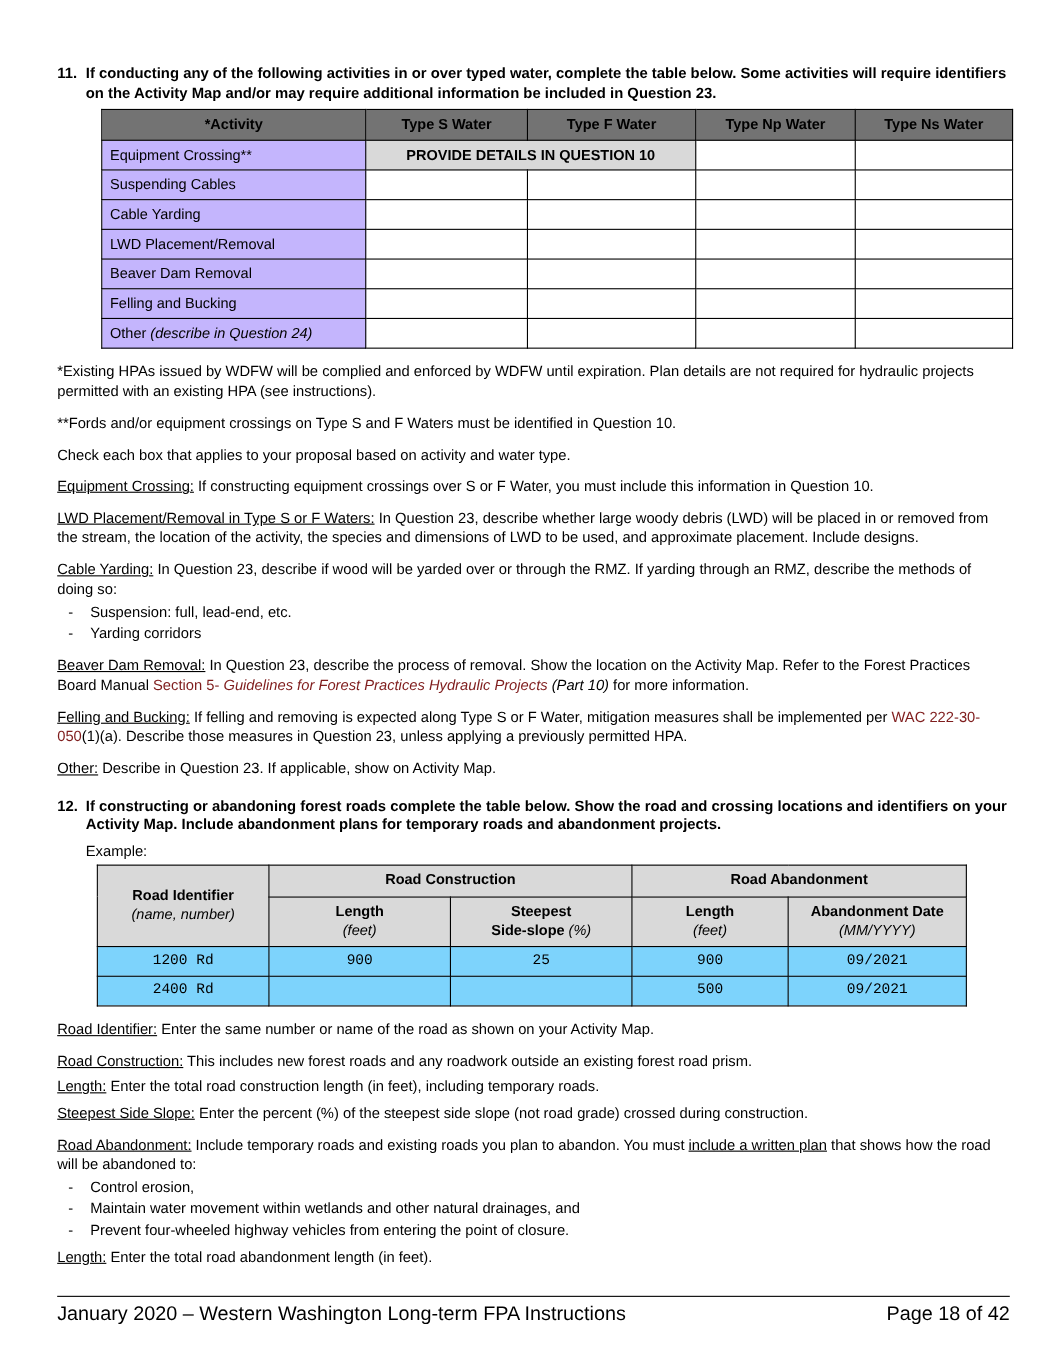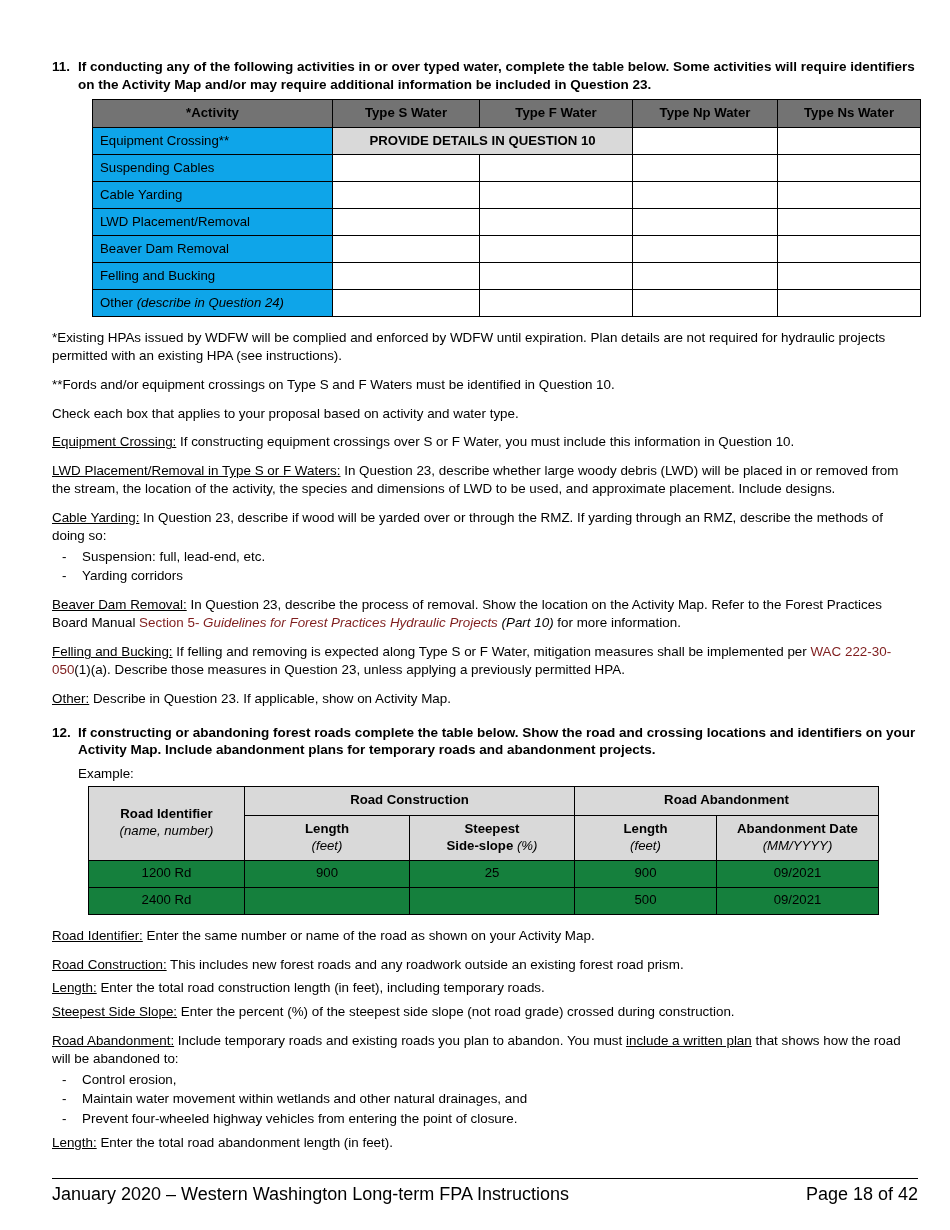--- a/index.html
+++ b/index.html
@@ -64,21 +64,21 @@
     height: 24px;
     padding: 1px 4px;
   }
   .activity-table th {
     background: #737373;
     text-align: center;
     font-weight: bold;
     height: 25px;
   }
   .activity-table td.actcell {
-    background: #0ea5e9;
+    background: #c4b5fd;
     text-align: left;
     font-weight: normal;
     padding-left: 7px;
   }
   .activity-table td.merged {
     background: #d9d9d9;
     text-align: center;
     font-weight: bold;
   }
   .activity-table td.blank {
@@ -125,22 +125,23 @@
     border: 1px solid #000000;
     text-align: center;
     font-size: 13.2px;
     padding: 2px 4px;
   }
   .road-table th {
     background: #d9d9d9;
     font-weight: bold;
   }
   .road-table td {
-    background: #15803d;
+    background: #7dd3fc;
     height: 22px;
+    font-family: Liberation Mono, monospace;
   }
   .road-table .sub { font-style: italic; font-weight: normal; }
   .road-table .hdr-id { height: 50px; }
   .road-table .hdr-group { height: 24px; }
   .road-table .hdr-sub { height: 40px; }
 
   
   .footer {
     position: absolute;
     left: 52px;

